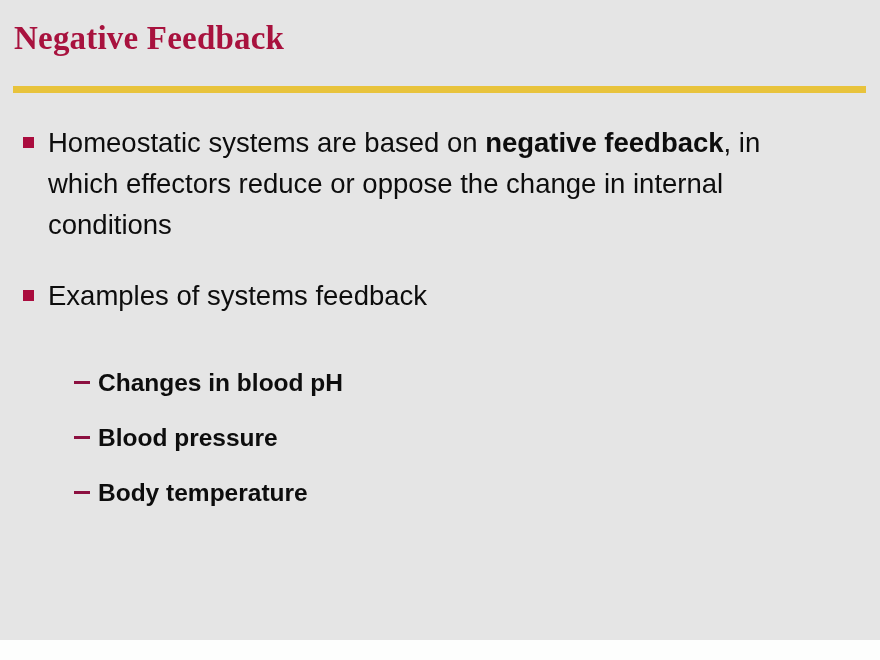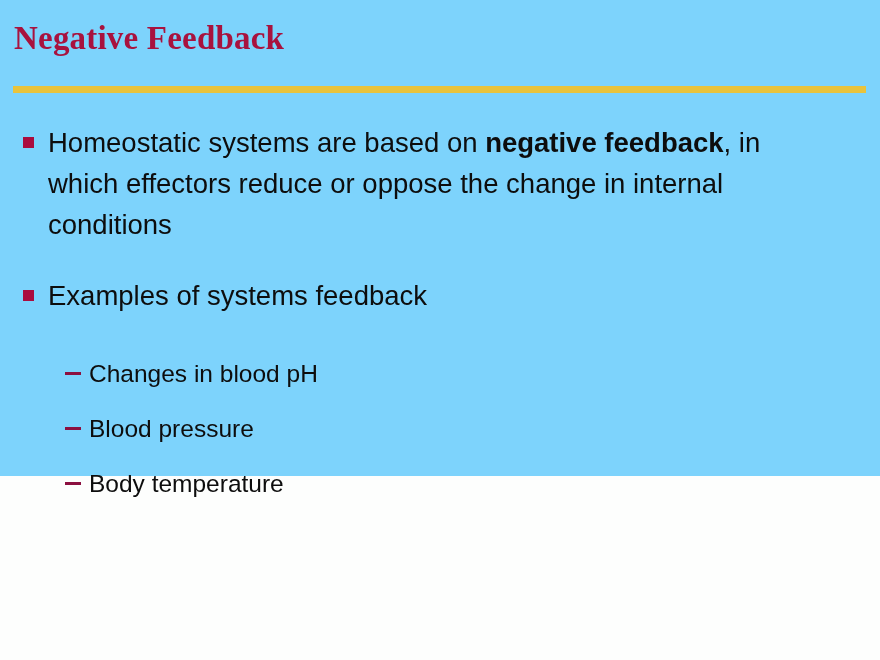--- a/index.html
+++ b/index.html
@@ -10,22 +10,22 @@
     width: 880px;
     height: 660px;
     background: #fdfefd;
     font-family: "Liberation Sans", sans-serif;
     overflow: hidden;
   }
 
   #slide {
     position: relative;
     width: 880px;
-    height: 476px;
-    background: #7dd3fc;
+    height: 640px;
+    background: #e5e5e5;
   }
 
   
   #slide-title {
     position: absolute;
     left: 14px;
     top: 18px;
     font-family: "Liberation Serif", serif;
     font-weight: bold;
     font-size: 33px;
@@ -69,22 +69,23 @@
     left: 15px;
     top: 15px;
     width: 11px;
     height: 11px;
     background: #aa0c3e;
   }
 
   .bullet-l1 b { font-weight: bold; }
 
   .sublist {
-    margin: 7px;
+    margin: 16px;
     padding: 0;
+    font-weight: bold;
   }
 
   .bullet-l2 {
     position: relative;
     padding-left: 82px;
     font-size: 24.5px;
     line-height: 36px;
     color: #0d0d0d;
   }
 

